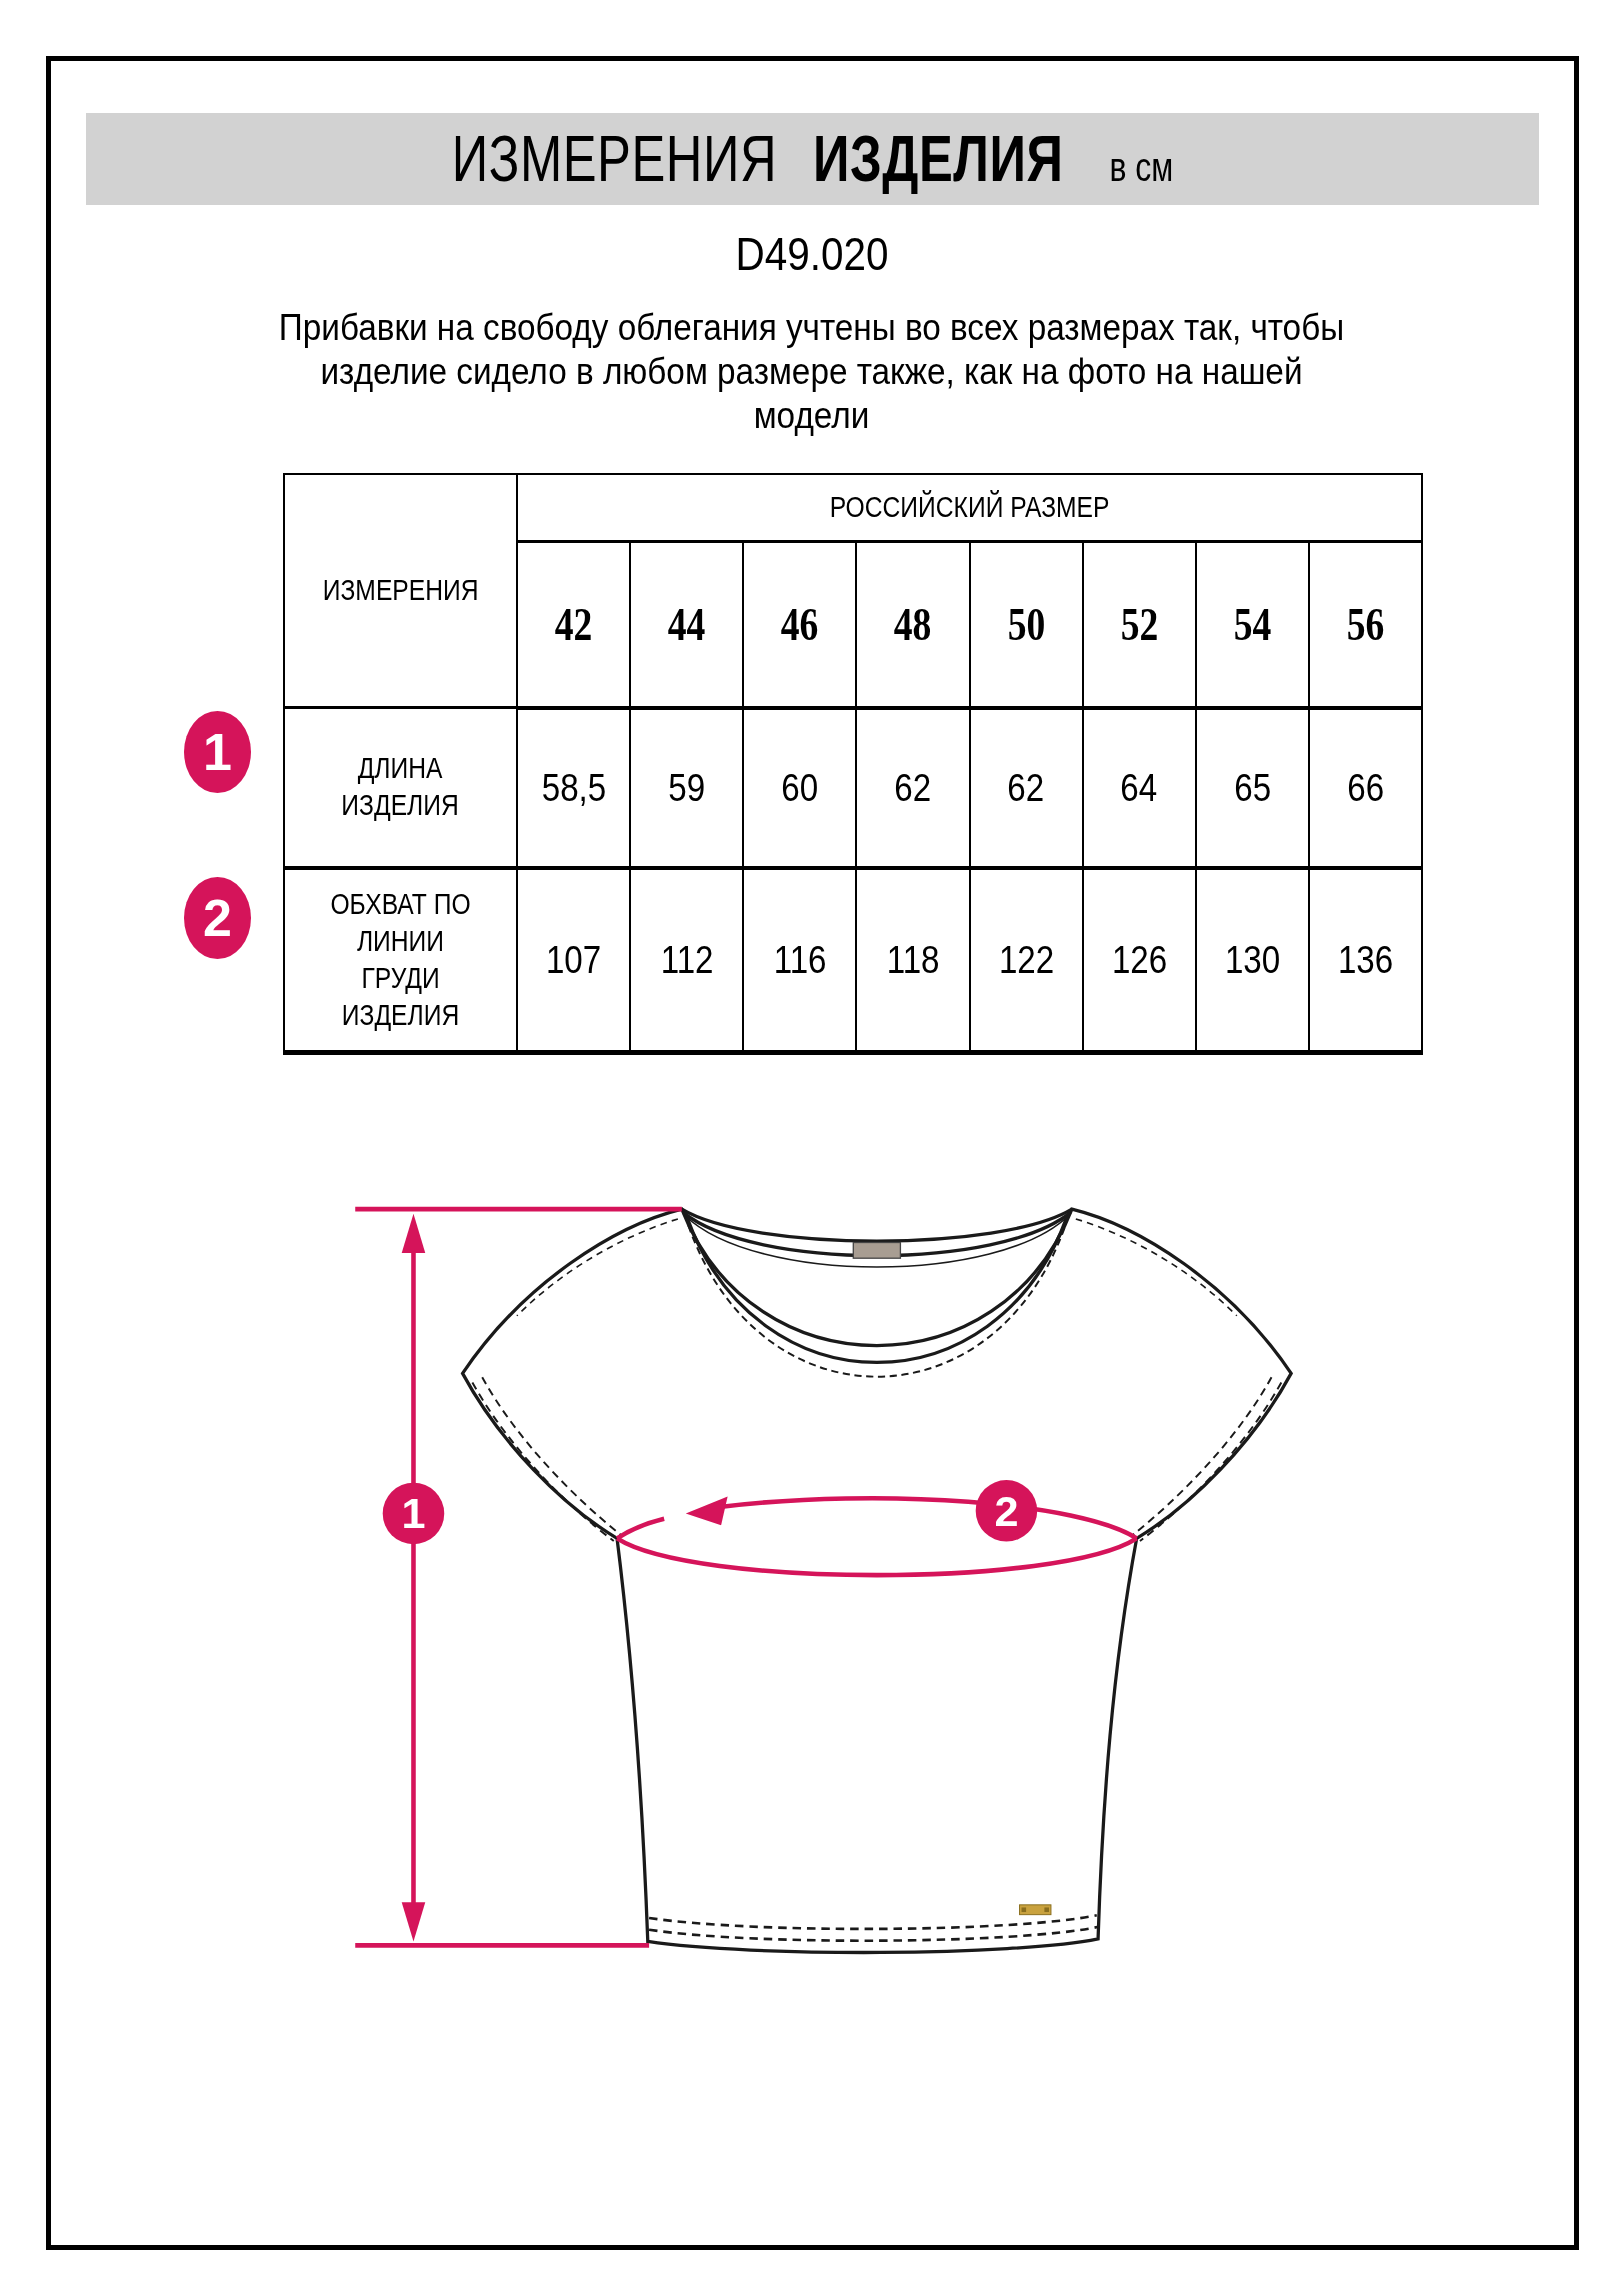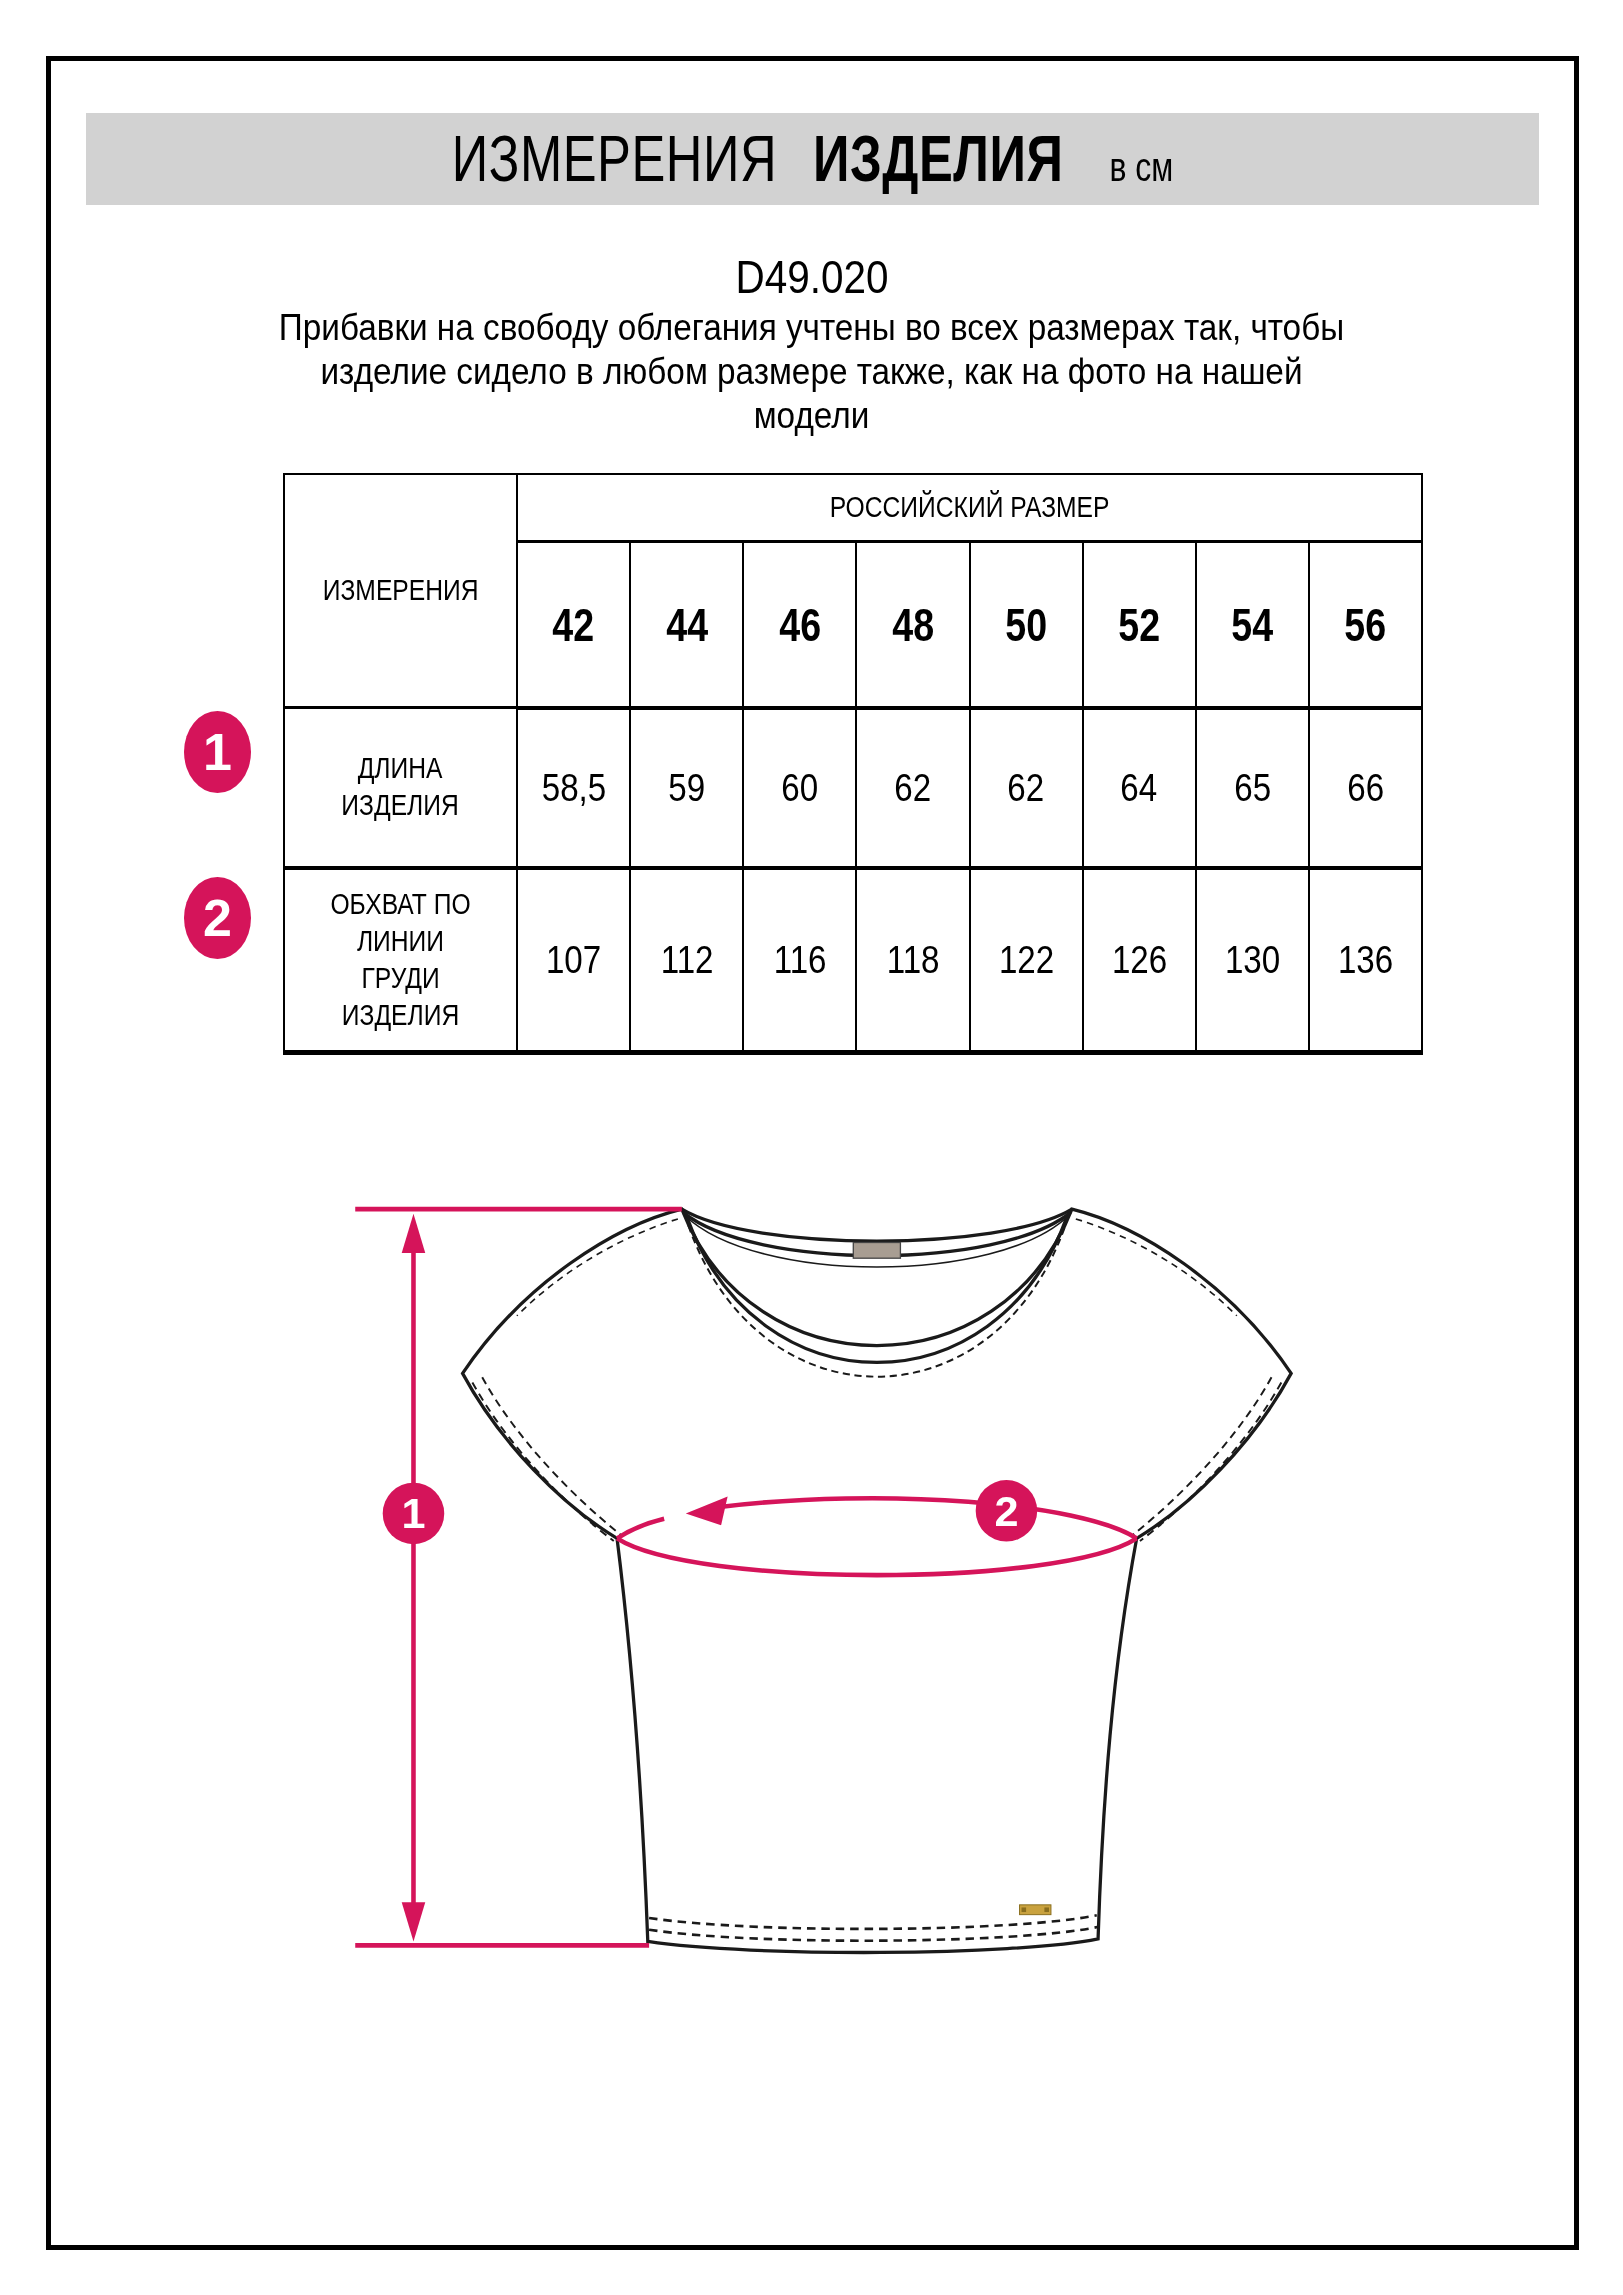--- a/index.html
+++ b/index.html
@@ -16,40 +16,40 @@
   .titlebar {
     position:absolute; left:86px; top:113px; width:1453px; height:92px;
     background:#d2d2d2; display:flex; justify-content:center;
   }
   .title-inner { display:flex; align-items:baseline; transform:scaleX(0.78); transform-origin:50% 50%; }
   .t-main { font-size:65px; font-weight:400; line-height:92px; letter-spacing:0.7px; }
   .t-bold { font-size:65px; font-weight:700; margin-left:46px; letter-spacing:0.7px; }
   .t-unit { font-size:41px; font-weight:400; margin-left:59px; }
   
   .model {
-    position:absolute; left:0; top:250px; width:1623px; text-align:center;
+    position:absolute; left:0; top:227px; width:1623px; text-align:center;
     font-size:46px; font-weight:400;
   }
   .model > span { display:inline-block; transform:scaleX(0.88); }
   .desc {
     position:absolute; left:170px; top:306px; width:1283px; text-align:center;
     font-size:37px; line-height:44px; white-space:pre-line;
     transform:scaleX(0.9); transform-origin:50% 50%;
   }
   
   table.size-table {
     position:absolute; left:283px; top:473px; width:1140px;
     border-collapse:collapse; table-layout:fixed;
     border:2.6px solid #000; border-bottom:5.2px solid #000;
   }
   table.size-table td {
     border:2px solid #000; text-align:center; vertical-align:middle; padding:16px;
   }
   tr.r-group  { height:34px; }
-  tr.r-sizes  { height:166px; }
+  tr.r-sizes  { height:166px;font-family:Liberation Serif, serif; }
   tr.r-data1  { height:160px; }
   tr.r-data2  { height:167px; }
   tr.r-group td { border-bottom-width:3.9px; }
   tr.r-sizes td, tr.r-data1 td { border-bottom-width:4.6px; }
   .group-head span, .label-head span { font-size:29px; font-weight:400; }
   .size-head span { font-size:47px; font-weight:700; }
   .row-label span { font-size:29px; line-height:37px; font-weight:400; }
   .val span { font-size:39px; font-weight:400; }
   .cond { display:inline-block; transform:scaleX(0.85); white-space:pre-line; }
   .cond80 { display:inline-block; transform:scaleX(0.80); }

